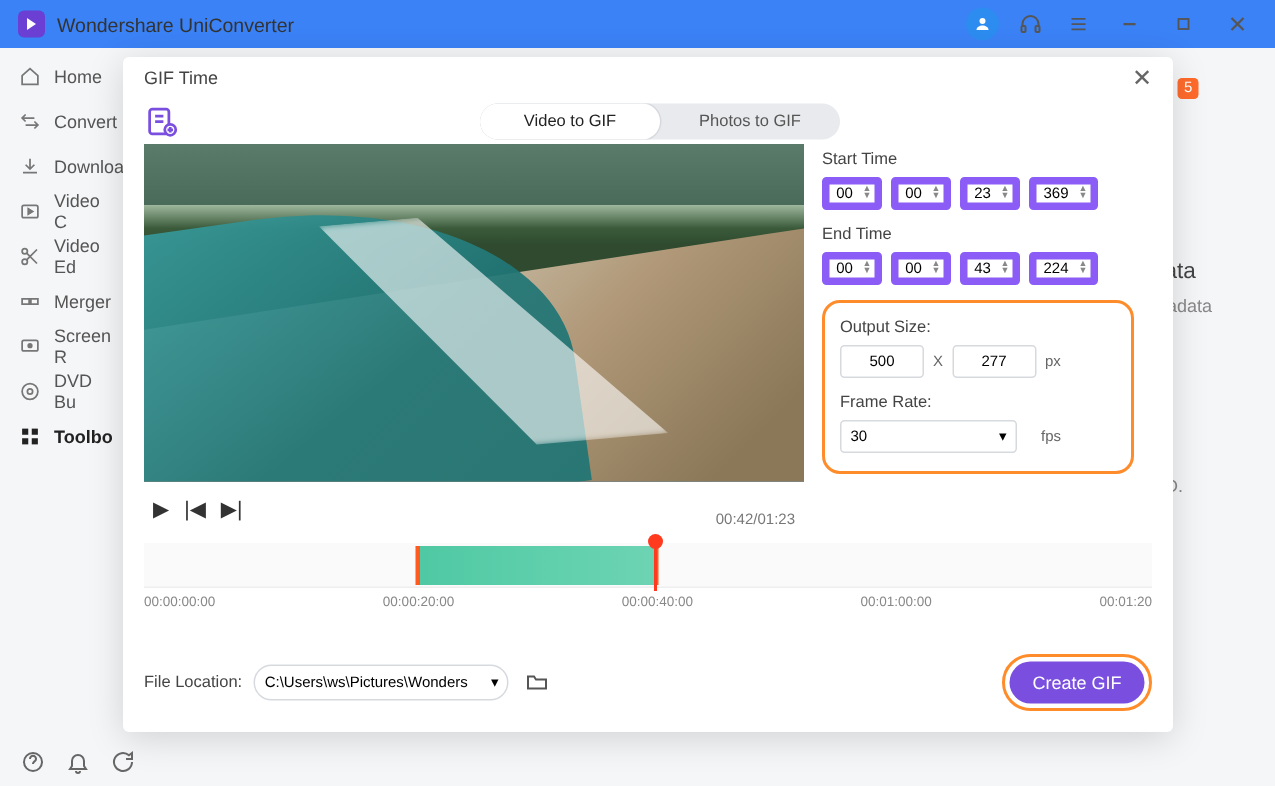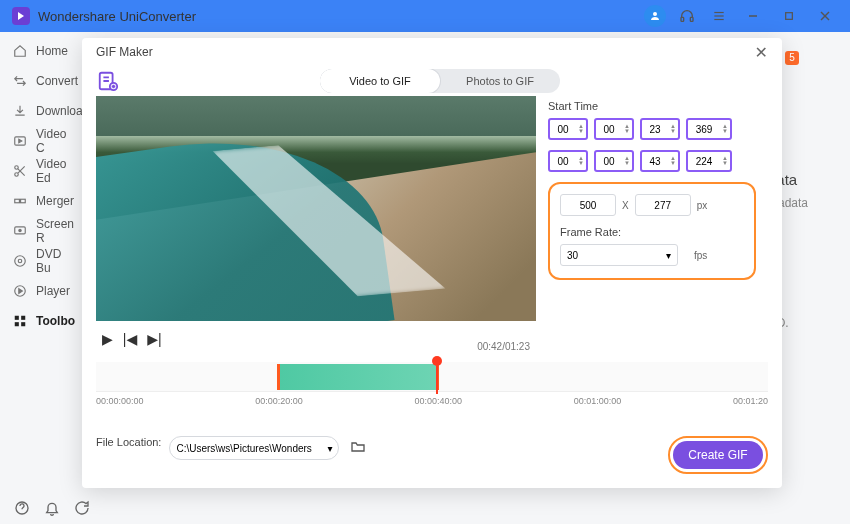--- a/index.html
+++ b/index.html
@@ -44,40 +44,40 @@
 .beach-water { position: absolute; left: -10%; top: 20%; width: 75%; height: 90%; background: linear-gradient(150deg, #3a9f9f 0, #2d8a8a 30%, #1f7575 60%); border-radius: 0 60% 0 0; transform: rotate(-8deg); opacity: .92; }
 .beach-foam { position: absolute; left: 28%; top: 20%; width: 50%; height: 70%; background: rgba(255,255,255,.6); clip-path: polygon(0 0, 30% 0, 100% 100%, 60% 100%); filter: blur(2px); transform: rotate(-5deg); }
 
 .video-controls { display: flex; align-items: center; gap: 10px; padding: 4px 6px 0; font-size: 10px; color: #666; }
 .vctrl { cursor: pointer; font-size: 14px; color: #333; }
 .video-time { margin-left: auto; font-size: 10px; color: #777; margin-top: 16px; }
 
 .settings-col { width: 208px; padding-top: 4px; }
 .slabel { font-size: 11px; color: #444; margin-bottom: 6px; }
 .time-row { display: flex; gap: 6px; margin-bottom: 10px; }
-.spin { width: 40px; height: 22px; border: 2px solid #8b5cf6; border-radius: 3px; display: flex; align-items: center; position: relative; }
+.spin { width: 40px; height: 22px; border: 5px solid #8b5cf6; border-radius: 3px; display: flex; align-items: center; position: relative; }
 .spin.wide { width: 46px; }
 .spin input { width: 100%; border: none; outline: none; font-size: 10px; text-align: center; background: transparent; padding-right: 10px; }
 .spin-arrows { position: absolute; right: 2px; display: flex; flex-direction: column; gap: 0; font-size: 6px; line-height: 5px; color: #888; cursor: pointer; }
 
 .highlight-box { border: 2px solid #ff8c2b; border-radius: 12px; padding: 10px 10px 12px; }
 .size-row { display: flex; align-items: center; gap: 6px; margin-bottom: 10px; }
 .size-in { width: 56px; height: 22px; border: 1px solid #d6d9de; border-radius: 3px; font-size: 10px; text-align: center; outline: none; }
 .x-sep, .unit { font-size: 10px; color: #666; }
 .rate-row { display: flex; align-items: center; gap: 16px; }
 .rate-select { width: 118px; height: 22px; border: 1px solid #d6d9de; border-radius: 3px; font-size: 10px; padding: 0 6px; display: flex; align-items: center; justify-content: space-between; cursor: pointer; }
 
 .timeline { padding: 10px 14px 0; }
 .track { height: 30px; background: #fafafa; position: relative; border-bottom: 1px solid #eee; }
 .range-sel { position: absolute; top: 2px; height: 26px; background: linear-gradient(90deg, #4fc9a3, #6dd4b3); border-left: 3px solid #ff5a1f; border-right: 3px solid #ff5a1f; }
 .playhead { position: absolute; top: -6px; width: 10px; height: 10px; background: #ff3a1f; border-radius: 50%; }
 .playhead::after { content: ''; position: absolute; left: 4px; top: 10px; width: 2px; height: 28px; background: #ff3a1f; }
 .ticks { display: flex; justify-content: space-between; font-size: 9px; color: #888; padding-top: 4px; }
 
-.footer-row { margin-top: auto; padding: 10px 14px 14px; display: flex; gap: 8px; }
+.footer-row { margin-top: auto; padding: 10px 14px 14px; display: flex; align-items: center; gap: 8px; }
 .floc-label { font-size: 11px; color: #444; }
 .floc-in { width: 170px; height: 24px; border: 1px solid #d6d9de; border-radius: 12px; font-size: 10px; padding: 0 6px; outline: none; display: flex; align-items: center; justify-content: space-between; cursor: pointer; }
 .folder-btn { width: 22px; height: 22px; display: flex; align-items: center; justify-content: center; cursor: pointer; color: #555; }
 .create-wrap { margin-left: auto; border: 2px solid #ff8c2b; border-radius: 20px; padding: 3px; }
 .create-btn { background: #7a4fe0; color: #fff; border: none; border-radius: 16px; width: 90px; height: 28px; font-size: 12px; cursor: pointer; }
 
 .bottombar { position: absolute; left: 0; bottom: 0; height: 30px; display: flex; align-items: center; padding: 0 14px; gap: 14px; color: #666; }
 .bb-icon { cursor: pointer; font-size: 14px; }
 </style>
 </head>
@@ -195,29 +195,20 @@
         <span>Screen R</span>
       </div>
     <div class="sidebar-item">
         <span class="sidebar-icon">
           <svg width="14" height="14" viewBox="0 0 24 24" fill="none" stroke="#777" stroke-width="2">
             <circle cx="12" cy="12" r="9"></circle>
             <circle cx="12" cy="12" r="3"></circle>
           </svg>
         </span>
         <span>DVD Bu</span>
-      </div>
-    <div class="sidebar-item">
-        <span class="sidebar-icon">
-          <svg width="14" height="14" viewBox="0 0 24 24" fill="none" stroke="#777" stroke-width="2">
-            <circle cx="12" cy="12" r="9"></circle>
-            <path d="M10 8l6 4-6 4z" fill="#777"></path>
-          </svg>
-        </span>
-        <span>Player</span>
       </div>
     <div class="sidebar-item active">
         <span class="sidebar-icon">
           <svg width="14" height="14" viewBox="0 0 24 24" fill="#222">
             <rect x="3" y="3" width="7" height="7"></rect>
             <rect x="14" y="3" width="7" height="7"></rect>
             <rect x="3" y="14" width="7" height="7"></rect>
             <rect x="14" y="14" width="7" height="7"></rect>
           </svg>
         </span>
@@ -230,21 +221,21 @@
   <div class="line"><span>tor</span> <span class="badge5">5</span></div>
   <div style="height:100px"></div>
   <div class="h">data</div>
   <div class="line">etadata</div>
   <div style="height:100px"></div>
   <div class="line">CD.</div>
 </div>
 
 <div class="modal">
   <div class="modal-header">
-    <span>GIF Maker</span>
+    <span>GIF Time</span>
     <span class="modal-close">✕</span>
   </div>
 
   <div class="tool-row">
     <div class="add-icon-box">
       <svg width="22" height="22" viewBox="0 0 24 24" fill="none" stroke="#7a4fe0" stroke-width="2">
           <rect x="3" y="3" width="14" height="18" rx="2"></rect>
           <path d="M7 8h6M7 12h6"></path>
           <circle cx="18" cy="18" r="4" fill="#fff"></circle>
           <path d="M18 16v4M16 18h4"></path>
@@ -297,20 +288,21 @@
             </span>
           </div>
         <div class="spin wide">
             <input value="369" style="">
             <span class="spin-arrows">
               <span>▲</span>
               <span>▼</span>
             </span>
           </div>
       </div>
+      <div class="slabel">End Time</div>
       <div class="time-row">
         <div class="spin">
             <input value="00" style="">
             <span class="spin-arrows">
               <span>▲</span>
               <span>▼</span>
             </span>
           </div>
         <div class="spin">
             <input value="00" style="">
@@ -329,20 +321,21 @@
         <div class="spin wide">
             <input value="224" style="">
             <span class="spin-arrows">
               <span>▲</span>
               <span>▼</span>
             </span>
           </div>
       </div>
 
       <div class="highlight-box">
+        <div class="slabel">Output Size:</div>
         <div class="size-row">
           <input class="size-in" value="500" style="">
           <span class="x-sep">X</span>
           <input class="size-in" value="277" style="">
           <span class="unit">px</span>
         </div>
         <div class="slabel">Frame Rate:</div>
         <div class="rate-row">
           <div class="rate-select">
               <span>30</span>

